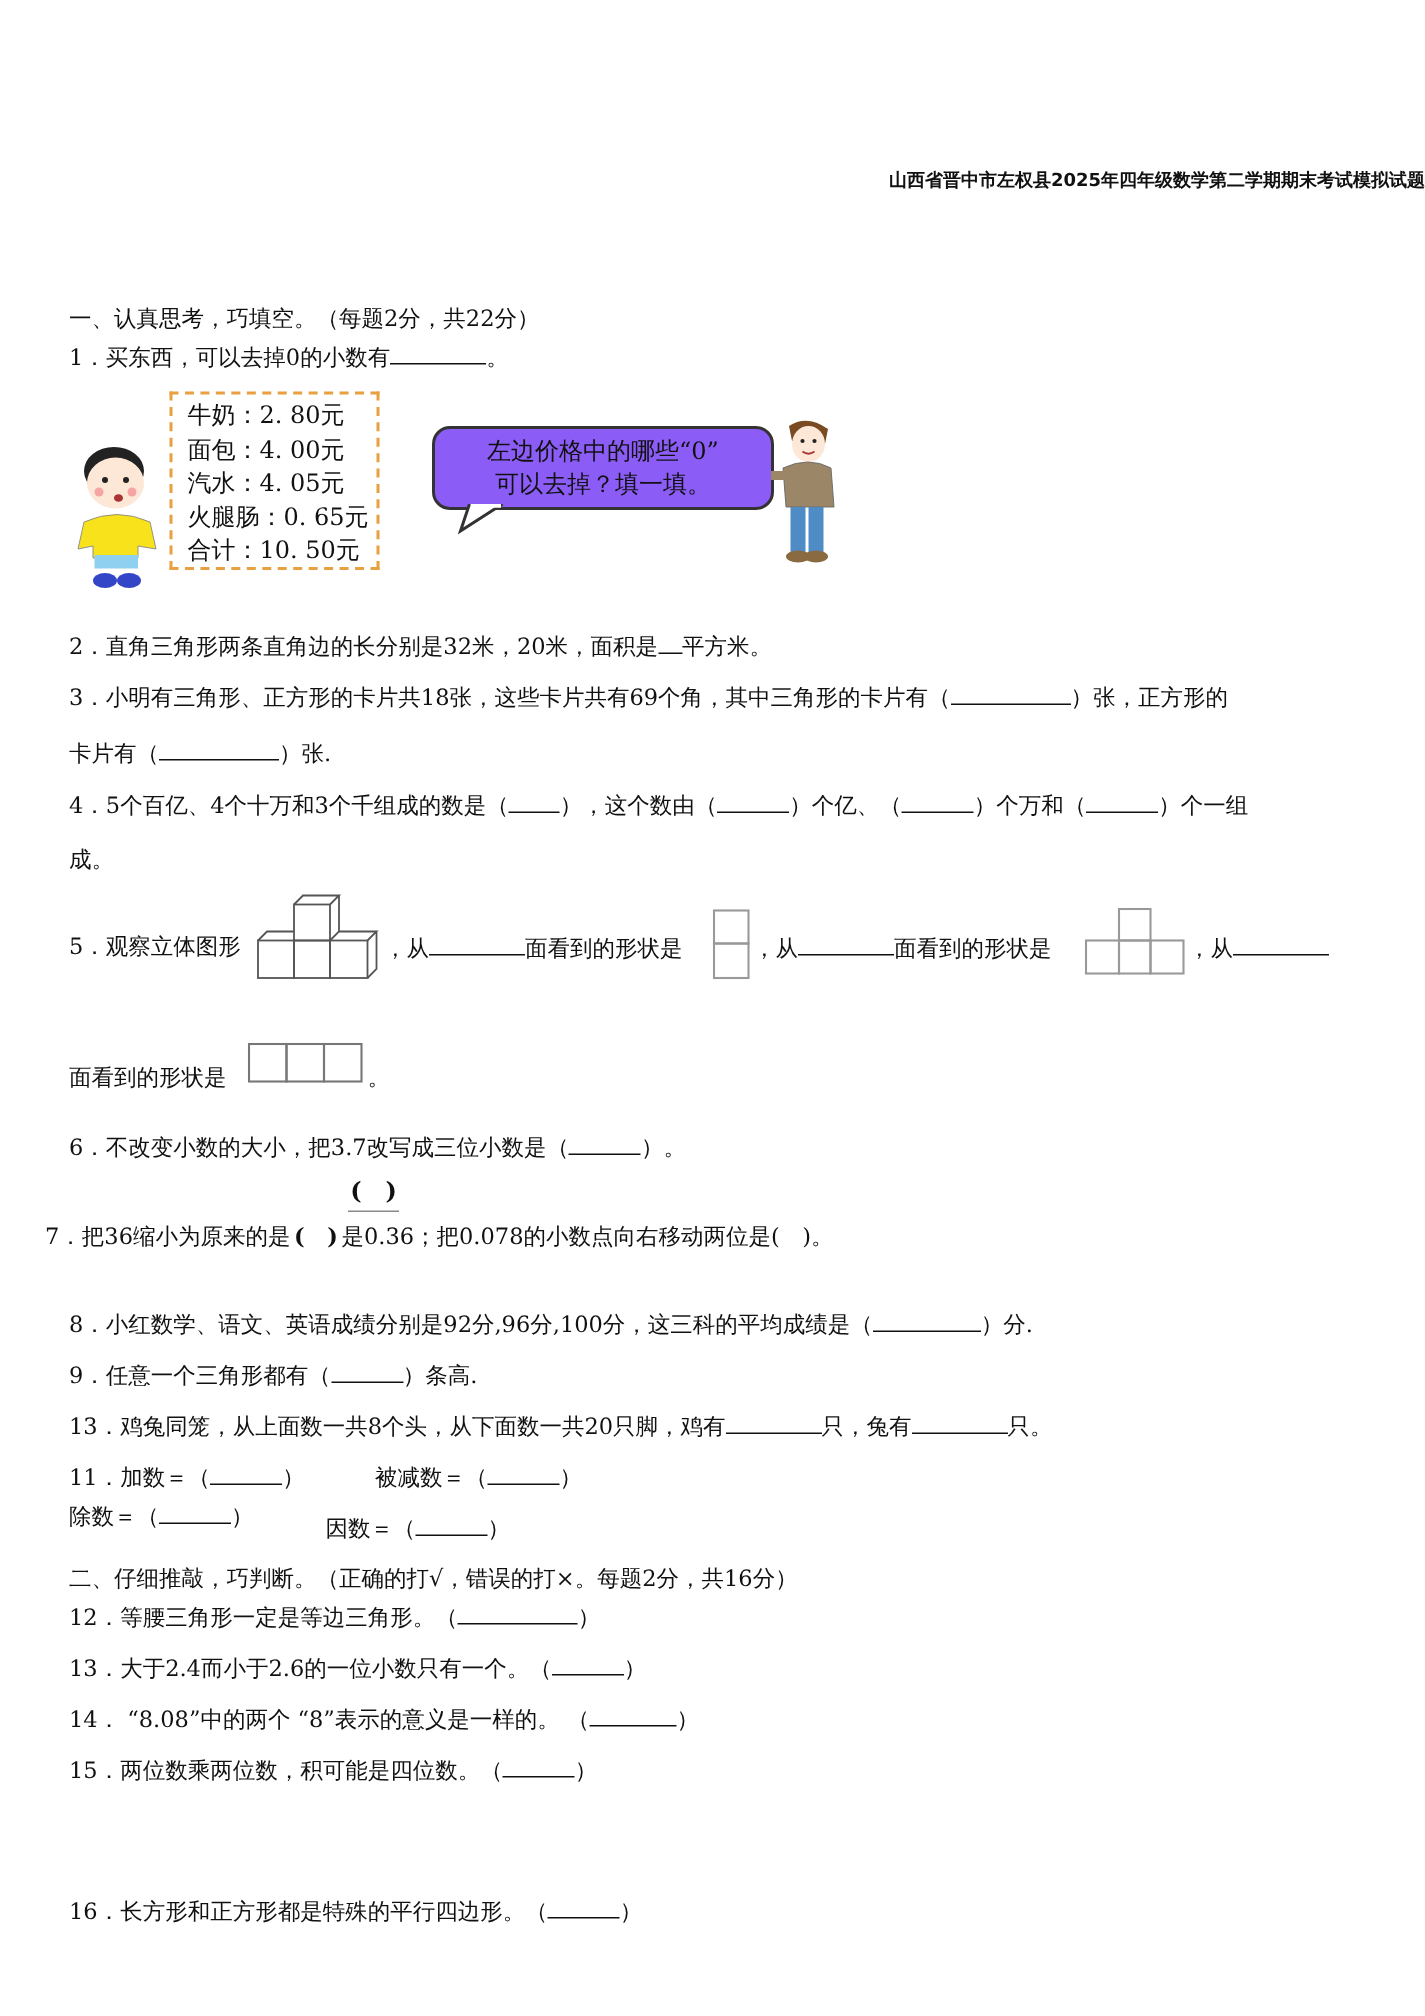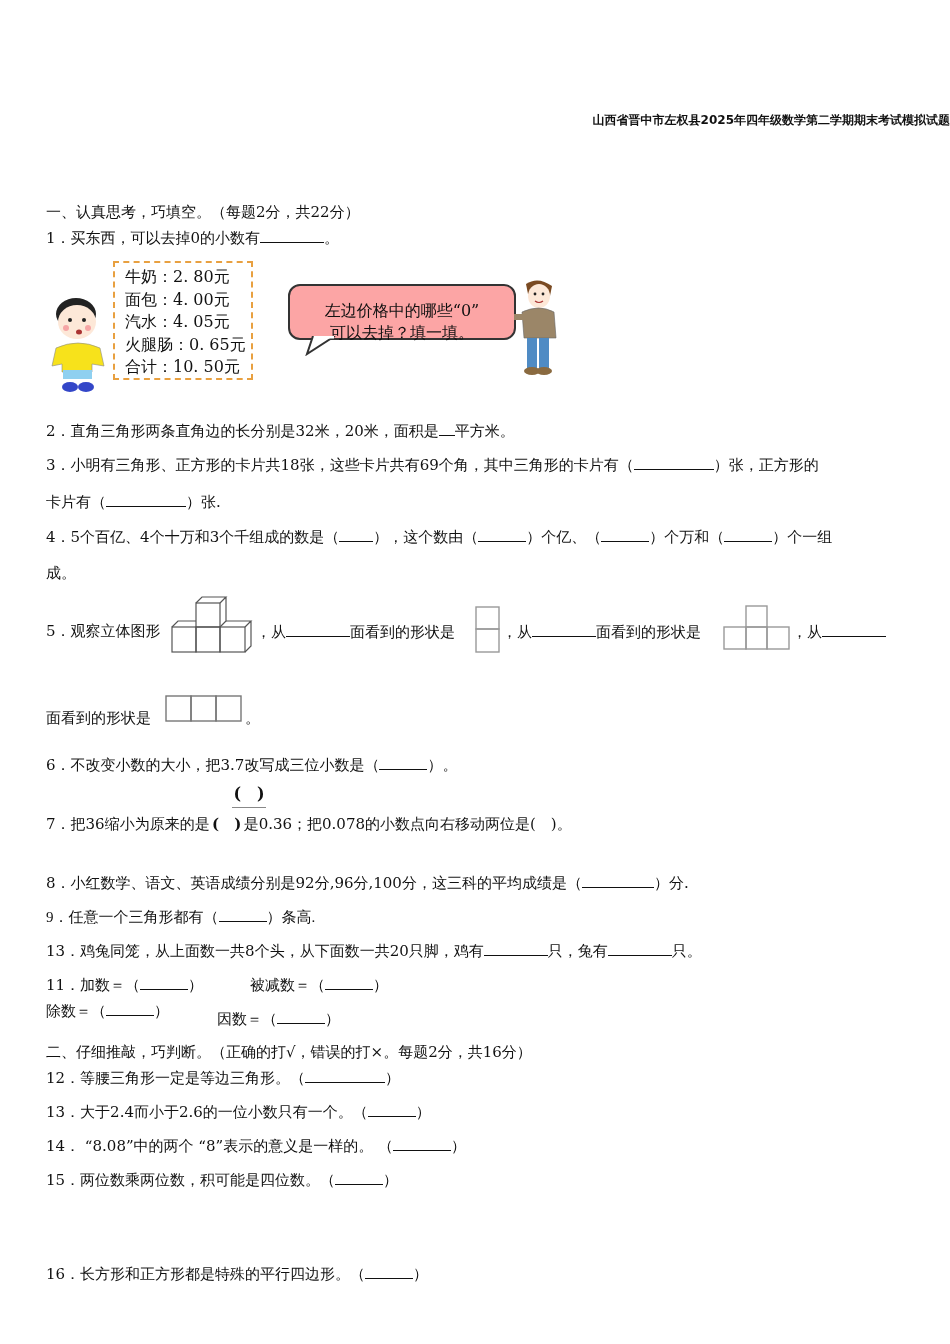--- a/index.html
+++ b/index.html
@@ -25,22 +25,22 @@
     border: 2px dashed #e8a040; box-sizing: border-box;
     padding: 3px 0 0 10px;
     font-size: 16px; line-height: 22.5px;
   }
   .pricebox div { white-space: nowrap; }
 
   
   .bubble {
     position: absolute; left: 288px; top: 284px; width: 228px; height: 56px;
     border: 2px solid #333; border-radius: 12px; box-sizing: border-box;
-    text-align: center; font-size: 16px; line-height: 22px; padding-top: 14px;
-    background: #fca5a5;
+    text-align: center; font-size: 16px; line-height: 22px; padding-top: 4px;
+    background: #8b5cf6;
   }
   .bubble-tail { position: absolute; left: 305px; top: 336px; }
 
   svg { display: block; }
   .fig { position: absolute; }
   .q7frac {
     position: absolute; left: 232px; top: 784px; width: 34px; text-align: center;
     font-size: 16px; font-weight: bold;
   }
   .fracline { position: absolute; left: 232px; top: 807px; width: 34px; border-top: 1px solid #888; }
@@ -181,29 +181,29 @@
   </svg>
 </div>
 <div class="abs line" style="left:245px; top:709px;">。</div>
 
 <div class="abs line" style="left:46px; top:755px;">
   <span>6．不改变小数的大小，把3.7改写成三位小数是（</span><span class="blank b6"></span><span>）。</span>
 </div>
 
 <div class="q7frac">(　)</div>
 <div class="fracline"></div>
-<div class="abs line" style="left:46px; top:815px;">
+<div class="abs line" style="left:30px; top:815px;">
   <span>7．把36缩小为原来的是</span><span style="display:inline-block; width:34px; text-align:center; font-weight:bold;">(　)</span><span>是0.36；把0.078的小数点向右移动两位是(　)。</span>
 </div>
 
 <div class="abs line" style="left:46px; top:873px;">
   <span>8．小红数学、语文、英语成绩分别是92分,96分,100分，这三科的平均成绩是（</span><span class="blank b9"></span><span>）分.</span>
 </div>
 
-<div class="abs line" style="left:46px; top:907px;font-family:Liberation Serif, serif;">
+<div class="abs line" style="left:46px; top:907px;">
   <span>9．任意一个三角形都有（</span><span class="blank b6"></span><span>）条高.</span>
 </div>
 
 <div class="abs line" style="left:46px; top:941px;">
   <span>13．鸡兔同笼，从上面数一共8个头，从下面数一共20只脚，鸡有</span><span class="blank b8"></span><span>只，兔有</span><span class="blank b8"></span><span>只。</span>
 </div>
 
 <div class="abs line" style="left:46px; top:975px;">
   <span>11．加数＝（</span><span class="blank b6"></span><span>）</span>
 </div>

